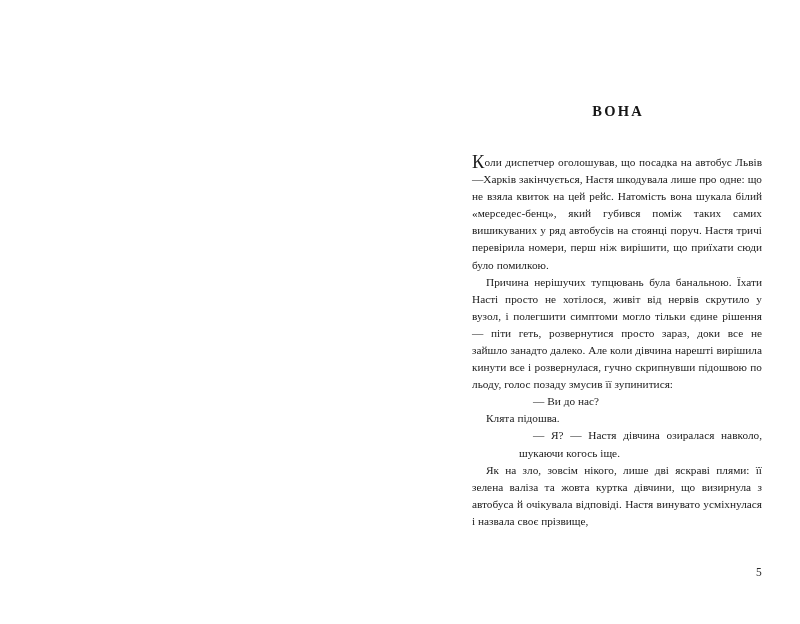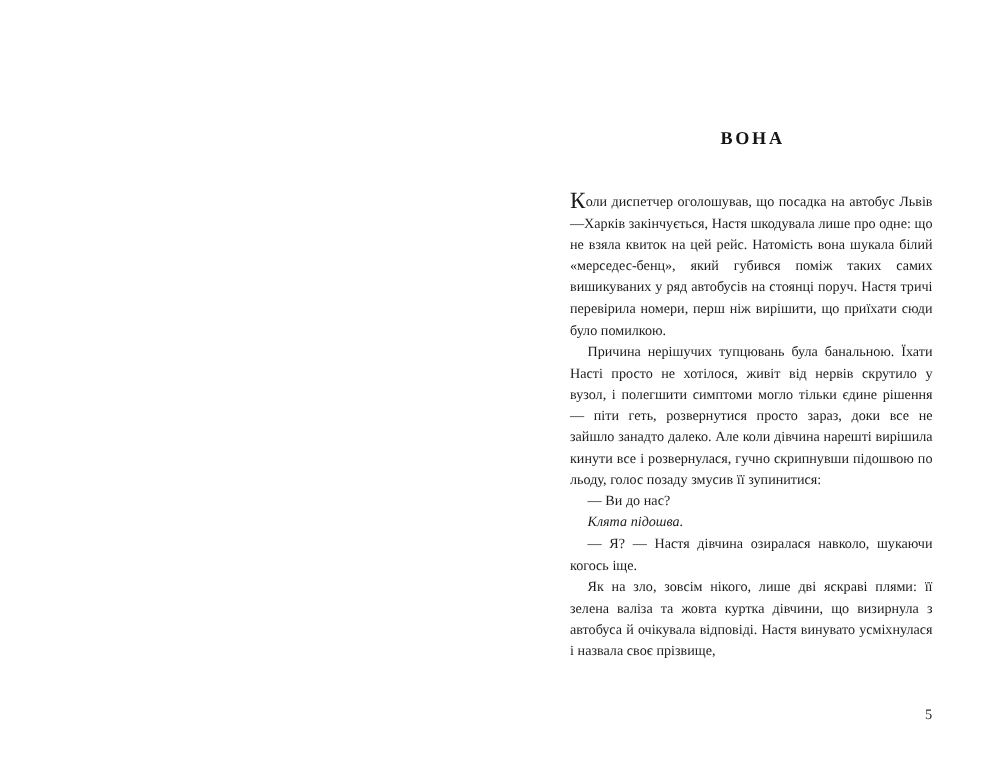--- a/index.html
+++ b/index.html
@@ -13,21 +13,21 @@
     position: relative;
     overflow: hidden;
     font-family: "Liberation Serif", "DejaVu Serif", serif;
     color: #1a1a1a;
     -webkit-font-smoothing: antialiased;
   }
 
   
   #book-page {
     position: absolute;
-    left: 0; top: 0;
+    left: 16px; top: 0;
     width: 724px;
     height: 624px;
     background: #ffffff;
   }
 
   
   #text-column {
     position: absolute;
     left: 456px;
     top: 104px;
@@ -58,27 +58,27 @@
   .para + .para {
     margin-top: 0;
   }
   .indent {
     text-indent: 14px;
   }
   .noindent {
     text-indent: 0;
   }
   .italic-line {
-    font-style: italic;
     text-align: left;
     text-indent: 14px;
   }
   .dialogue {
     text-align: justify;
     text-indent: 14px;
+    margin-left: 47px;
   }
 
   
   .initial-cap {
     font-size: 18.5px;
     line-height: 0;
     font-weight: normal;
     vertical-align: -1.5px;
     letter-spacing: 0.2px;
   }

